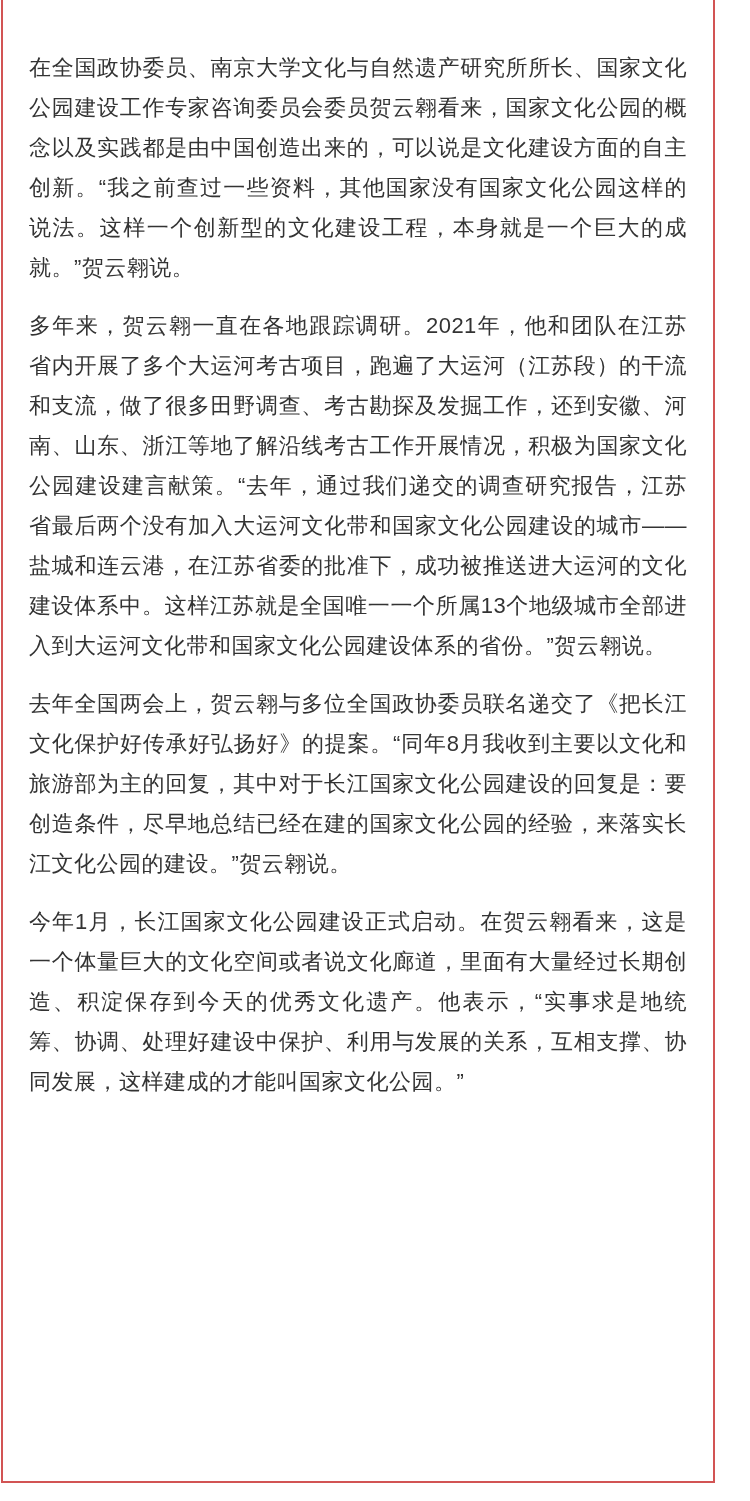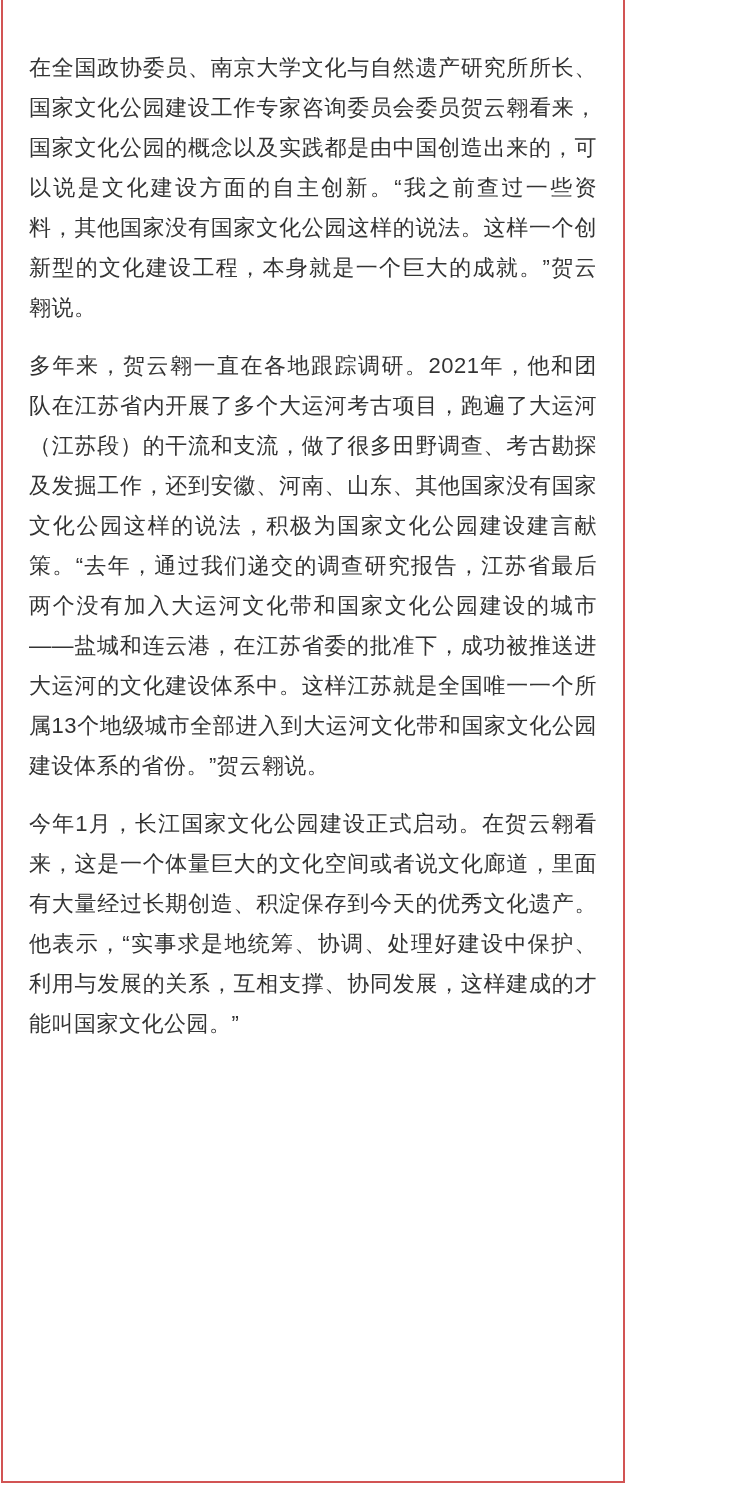--- a/index.html
+++ b/index.html
@@ -14,21 +14,21 @@
     height: 1501px;
     background: #ffffff;
     overflow: hidden;
     font-family: "Liberation Sans", "DejaVu Sans", sans-serif;
   }
   .article-box {
     position: absolute;
     left: 1px;
     top: 0;
     box-sizing: border-box;
-    width: 624px;
+    width: 714px;
     height: 1483px;
     border: 2px solid var(--border-color, #d25454);
     border-top: none;
     background: #ffffff;
     padding: 48px 26px 0 26px;
     overflow: hidden;
   }
   .article-body p {
     margin: 0 0 18px 0;
     font-size: 22px;
@@ -43,17 +43,18 @@
     margin-bottom: 12px;
   }
 </style>
 </head>
 <body>
 
 <div class="page" style="--border-color: #d25454; --text-color: #333333; background: rgb(255, 255, 255);">
   <div class="article-box">
     <div class="article-body">
         <p>在全国政协委员、南京大学文化与自然遗产研究所所长、国家文化公园建设工作专家咨询委员会委员贺云翱看来，国家文化公园的概念以及实践都是由中国创造出来的，可以说是文化建设方面的自主创新。“我之前查过一些资料，其他国家没有国家文化公园这样的说法。这样一个创新型的文化建设工程，本身就是一个巨大的成就。”贺云翱说。</p>
-        <p>多年来，贺云翱一直在各地跟踪调研。2021年，他和团队在江苏省内开展了多个大运河考古项目，跑遍了大运河（江苏段）的干流和支流，做了很多田野调查、考古勘探及发掘工作，还到安徽、河南、山东、其他国家没有国家文化公园这样的说法，积极为国家文化公园建设建言献策。“去年，通过我们递交的调查研究报告，江苏省最后两个没有加入大运河文化带和国家文化公园建设的城市——盐城和连云港，在江苏省委的批准下，成功被推送进大运河的文化建设体系中。这样江苏就是全国唯一一个所属13个地级城市全部进入到大运河文化带和国家文化公园建设体系的省份。”贺云翱说。</p>
+        <p>多年来，贺云翱一直在各地跟踪调研。2021年，他和团队在江苏省内开展了多个大运河考古项目，跑遍了大运河（江苏段）的干流和支流，做了很多田野调查、考古勘探及发掘工作，还到安徽、河南、山东、浙江等地了解沿线考古工作开展情况，积极为国家文化公园建设建言献策。“去年，通过我们递交的调查研究报告，江苏省最后两个没有加入大运河文化带和国家文化公园建设的城市——盐城和连云港，在江苏省委的批准下，成功被推送进大运河的文化建设体系中。这样江苏就是全国唯一一个所属13个地级城市全部进入到大运河文化带和国家文化公园建设体系的省份。”贺云翱说。</p>
+        <p>去年全国两会上，贺云翱与多位全国政协委员联名递交了《把长江文化保护好传承好弘扬好》的提案。“同年8月我收到主要以文化和旅游部为主的回复，其中对于长江国家文化公园建设的回复是：要创造条件，尽早地总结已经在建的国家文化公园的经验，来落实长江文化公园的建设。”贺云翱说。</p>
         <p>今年1月，长江国家文化公园建设正式启动。在贺云翱看来，这是一个体量巨大的文化空间或者说文化廊道，里面有大量经过长期创造、积淀保存到今天的优秀文化遗产。他表示，“实事求是地统筹、协调、处理好建设中保护、利用与发展的关系，互相支撑、协同发展，这样建成的才能叫国家文化公园。”</p>
       </div>
   </div>
 </div>
 
 </body></html>

